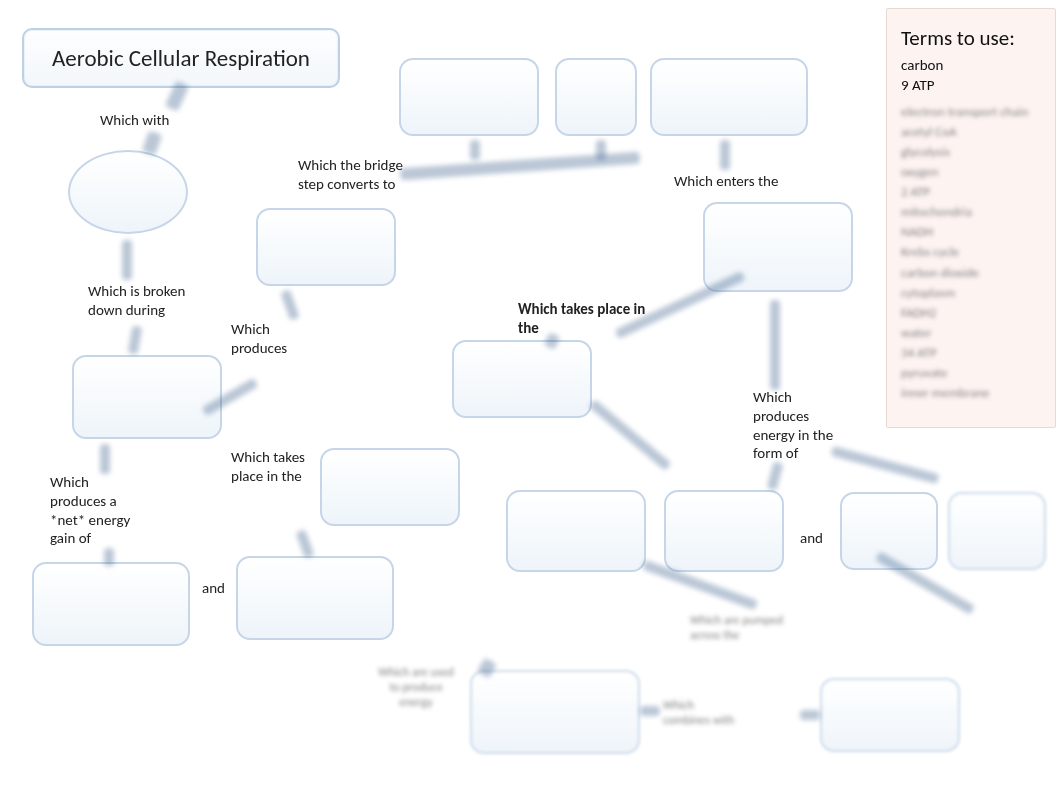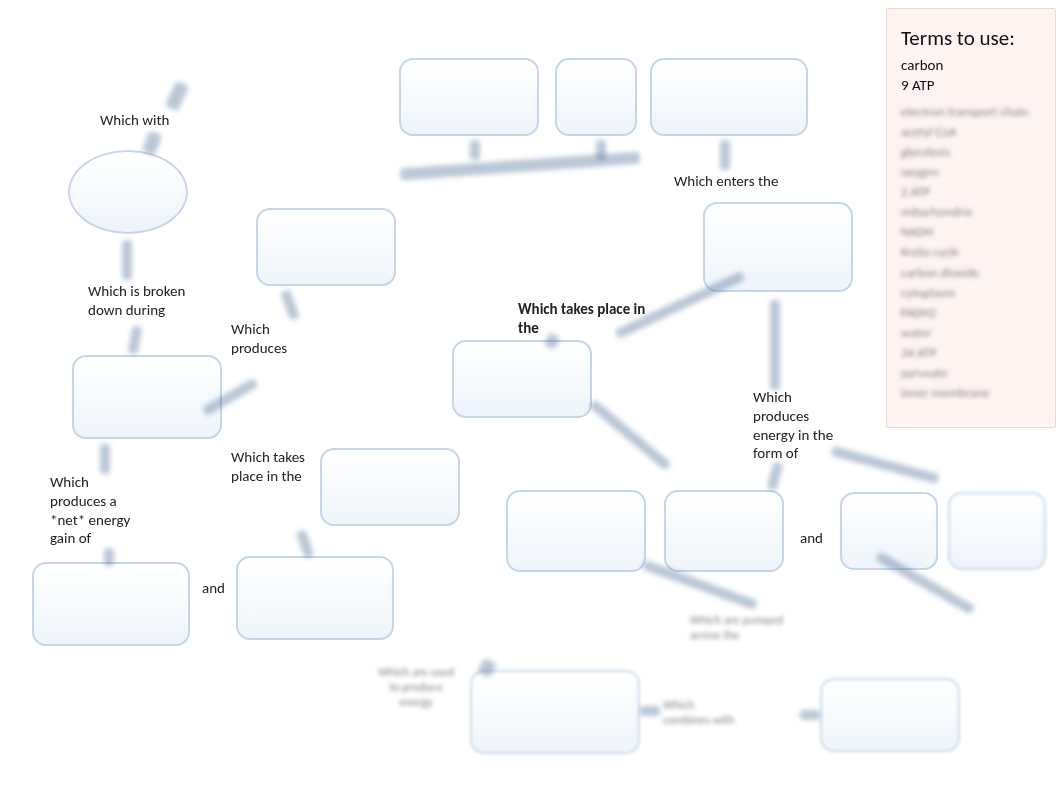--- a/index.html
+++ b/index.html
@@ -99,26 +99,29 @@
   }
 
   
   .oval { border-radius: 50% / 50%; }
 </style>
 </head>
 <body>
 
 <div class="canvas">
 
+  <div class="title-box" style="left:22px; top:28px;">Aerobic Cellular Respiration</div>
 
   <div class="label" style="left:100px; top:111px;">Which with</div>
 
   <div class="label" style="left:88px; top:282px; width:150px;">Which is broken
 down during</div>
 
+  <div class="label" style="left:298px; top:156px; width:160px;">Which the bridge
+step converts to</div>
 
   <div class="label" style="left:231px; top:320px; width:90px;">Which
 produces</div>
 
   <div class="label" style="left:674px; top:172px;">Which enters the</div>
 
   <div class="label" style="left:518px; top:300px; width:160px;font-weight:bold;">Which takes place in
 the</div>
 
 

